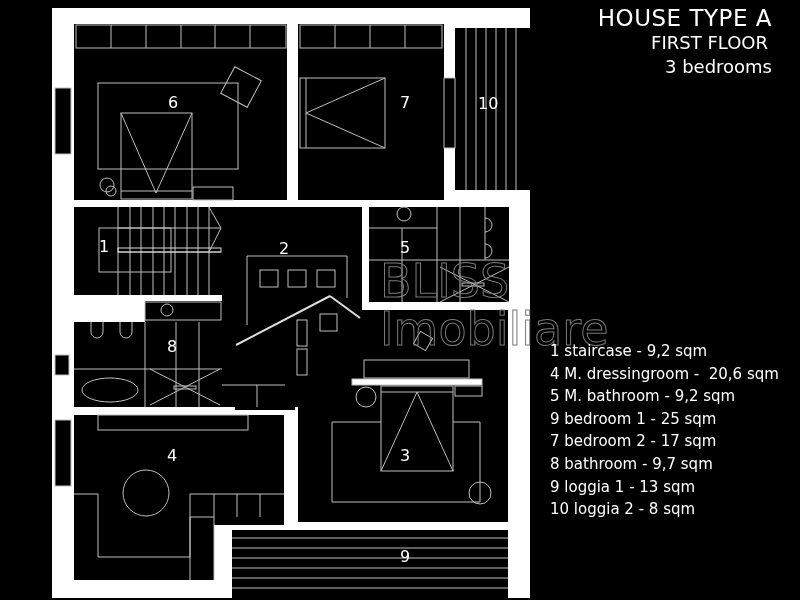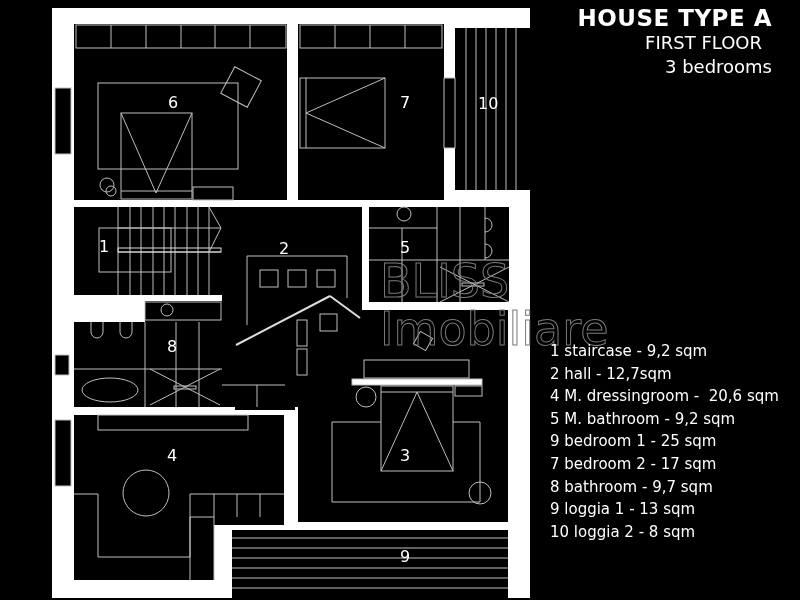--- a/index.html
+++ b/index.html
@@ -1,20 +1,20 @@
 <!DOCTYPE html>
 <html><head>
 <meta charset="utf-8">
 <style>
   html, body { margin:0; padding:0; background:#000; }
   body { width:800px; height:600px; position:relative; overflow:hidden; font-family:"DejaVu Sans", sans-serif; color:#fff; }
   #plan { position:absolute; left:0; top:0; width:800px; height:600px; }
   .title-block { position:absolute; right:28px; top:4px; text-align:right; }
-  .title-main { font-size:23px; letter-spacing:0.5px; font-weight:700; line-height:28px; }
-  .title-sub { font-size:18px; line-height:22px; margin-right:10px; }
+  .title-main { font-size:23px; letter-spacing:0.5px; font-weight:400; line-height:28px; }
+  .title-sub { font-size:18px; line-height:22px; margin-right:4px; }
   .title-beds { font-size:18px; line-height:26px; }
   .legend { position:absolute; left:550px; top:340px; }
   .legend-item { font-size:15px; line-height:22.6px; white-space:pre; }
   .room-num { font-size:16px; fill:#fff; font-family:"DejaVu Sans", sans-serif; }
   .wm { font-family:"DejaVu Sans", sans-serif; fill:none; stroke:#7a7a7a; stroke-width:1; }
 </style>
 </head>
 <body>
 
 <svg id="plan" viewBox="0 0 800 600" xmlns="http://www.w3.org/2000/svg">
@@ -197,21 +197,20 @@
 </svg>
 
 <div class="title-block">
   <div class="title-main">HOUSE TYPE A</div>
   <div class="title-sub">FIRST FLOOR</div>
   <div class="title-beds">3 bedrooms</div>
 </div>
 
 <div class="legend">
   <div class="legend-item">1 staircase - 9,2 sqm</div>
-  <div class="legend-item">2 hall - 12,7sqm</div>
   <div class="legend-item">4 M. dressingroom -  20,6 sqm</div>
   <div class="legend-item">5 M. bathroom - 9,2 sqm</div>
   <div class="legend-item">9 bedroom 1 - 25 sqm</div>
   <div class="legend-item">7 bedroom 2 - 17 sqm</div>
   <div class="legend-item">8 bathroom - 9,7 sqm</div>
   <div class="legend-item">9 loggia 1 - 13 sqm</div>
   <div class="legend-item">10 loggia 2 - 8 sqm</div>
 </div>
 
 </body></html>

